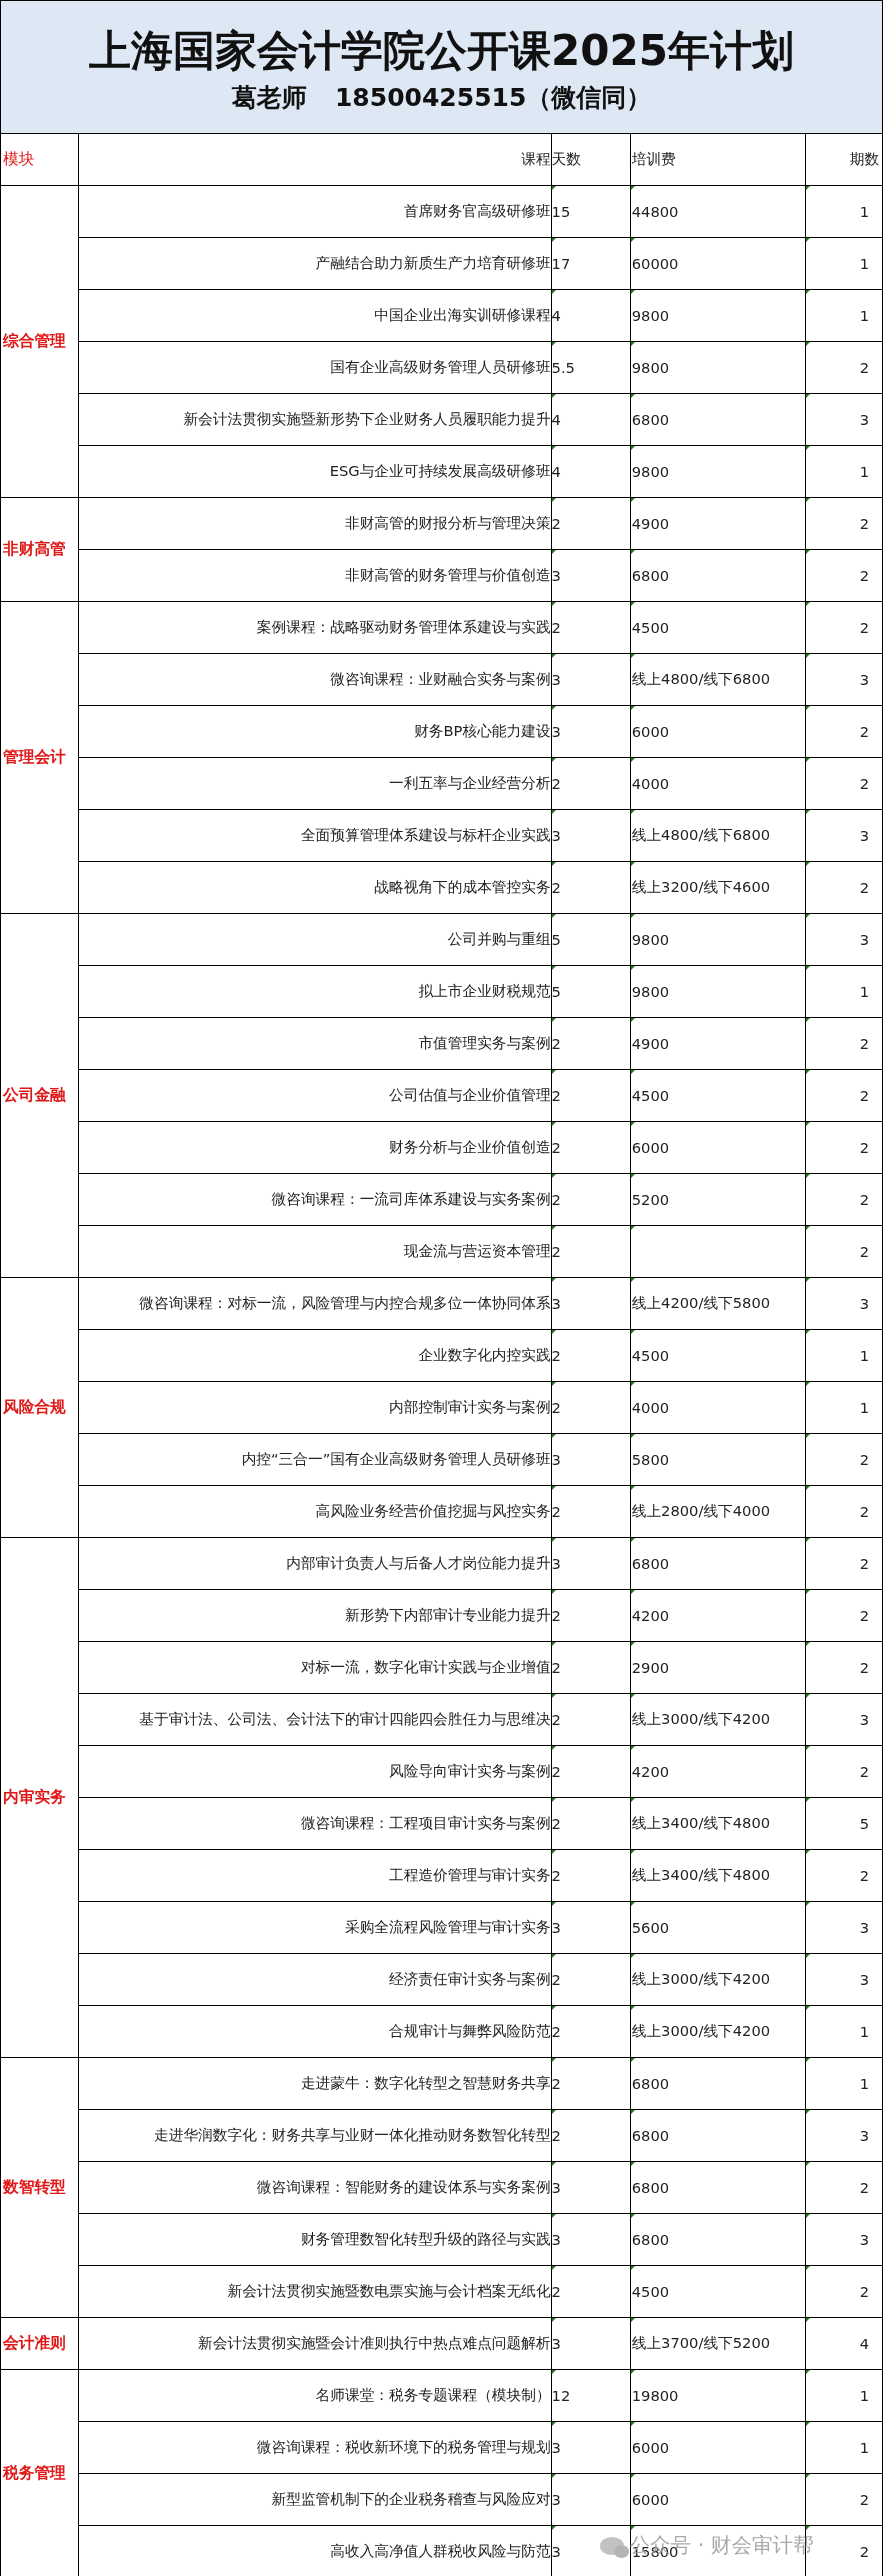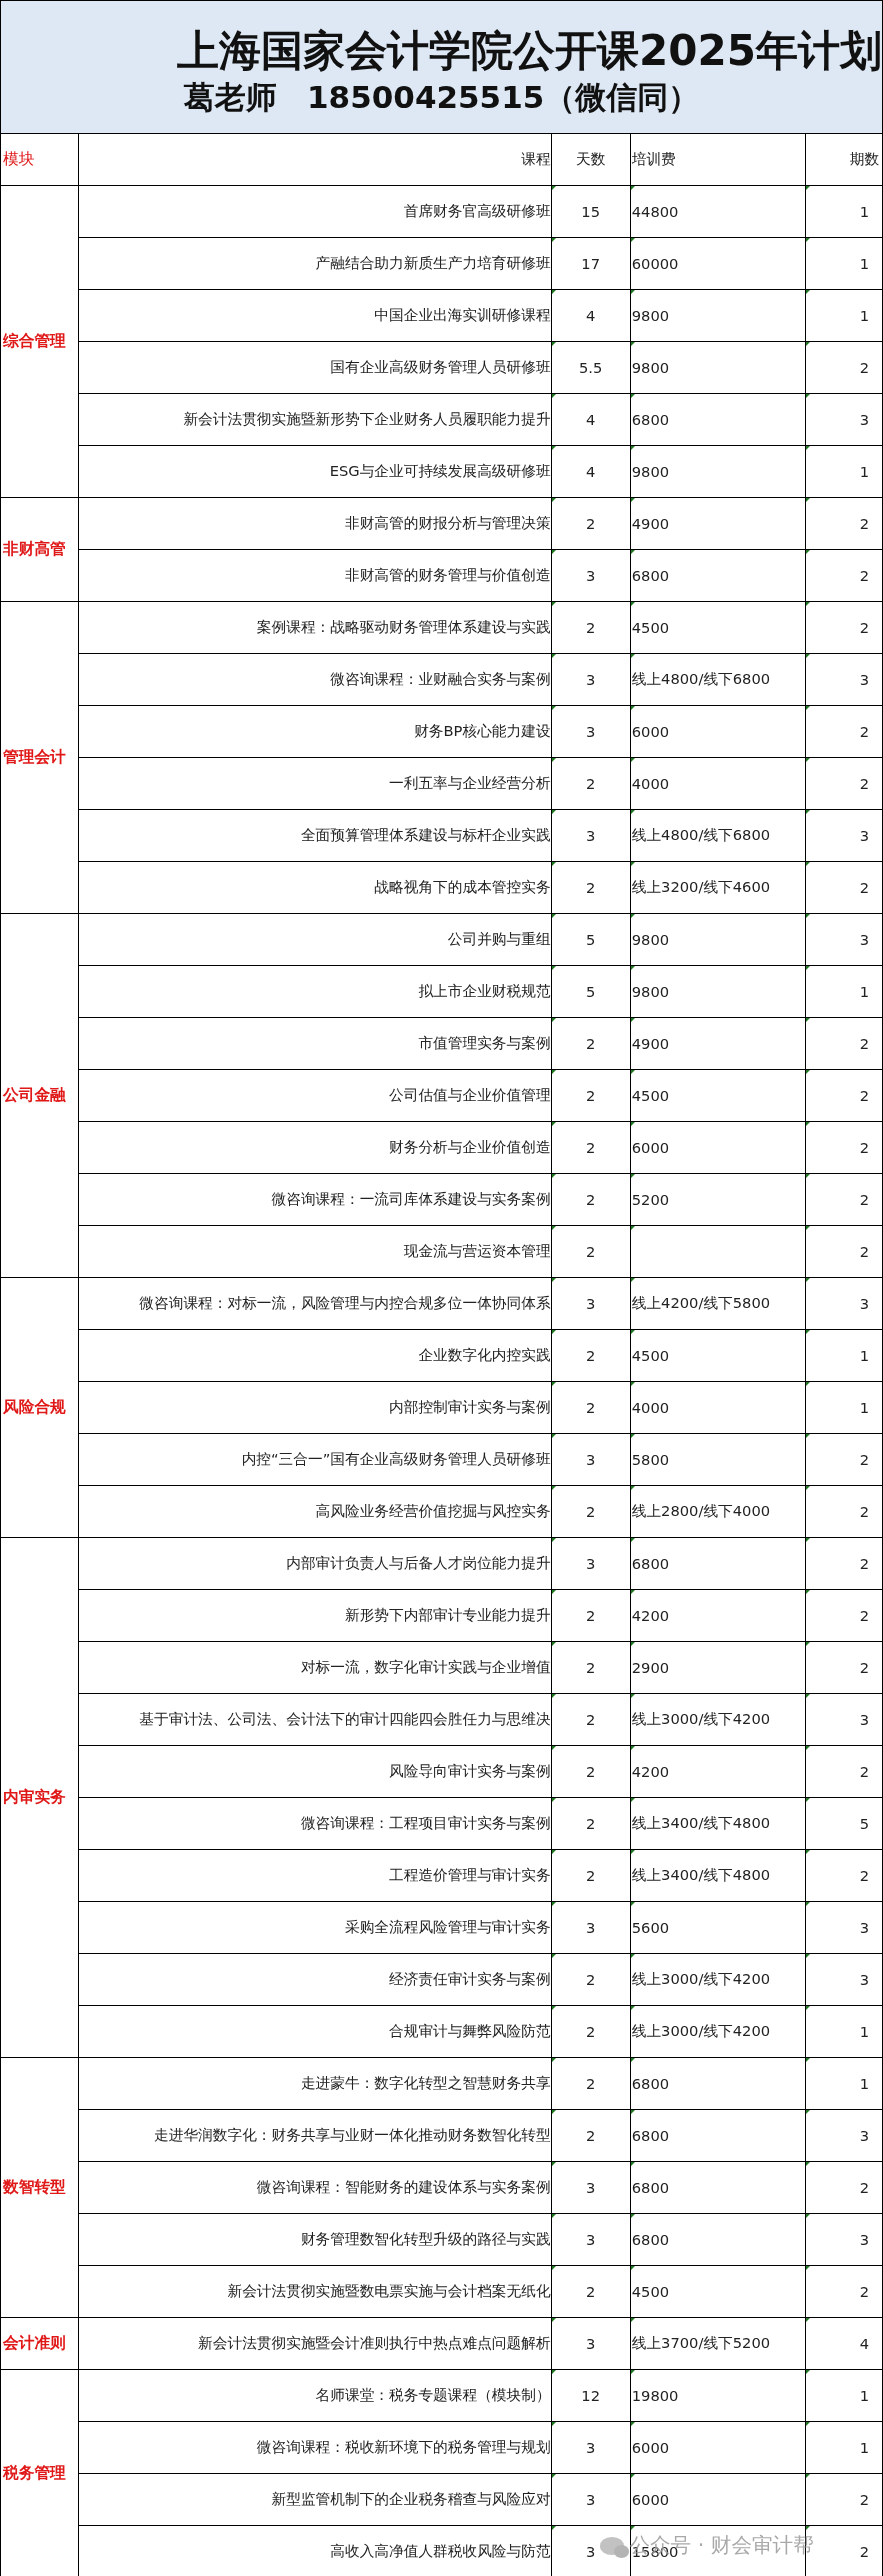--- a/index.html
+++ b/index.html
@@ -1,27 +1,27 @@
 <!DOCTYPE html>
 <html><head>
 <meta charset="utf-8">
 <style>
   html, body { margin:0; padding:0; background:#fff; }
   body { width:883px; height:2576px; overflow:hidden; font-family:"DejaVu Sans","Liberation Sans",sans-serif; color:#222; position:relative; }
   .banner { position:absolute; left:0; top:0; width:881px; height:132px; background:#dde8f4; border:1px solid #000; border-bottom:none; }
-  .banner .title { position:absolute; left:0; right:0; top:23.5px; text-align:right; font-size:42px; font-weight:bold; color:#111; letter-spacing:0px; line-height:51px; }
-  .banner .contact { position:absolute; left:0; right:0; top:80px; text-align:center; font-size:31px; font-weight:bold; color:#111; line-height:33px; }
+  .banner .title { position:absolute; left:0; right:0; top:23.5px; text-align:center; font-size:42px; font-weight:bold; color:#111; letter-spacing:0px; line-height:51px; }
+  .banner .contact { position:absolute; left:0; right:0; top:80px; text-align:center; font-size:25px; font-weight:bold; color:#111; line-height:33px; }
   .banner .contact span { margin:0 9.8px; }
   table { position:absolute; left:0; top:133px; border-collapse:collapse; table-layout:fixed; width:883px; }
   td { border:1px solid #000; height:51px; padding:0; font-size:14.7px; vertical-align:middle; position:relative; overflow:hidden; white-space:nowrap; }
   tr.head td { height:51px; }
   td.mod { width:78px; color:#e01818; font-weight:bold; font-size:15.7px; text-align:left; padding-left:2px; background:#fff; }
   tr.head td.mod { font-weight:normal; font-size:15.7px; }
   td.course { width:469px; padding-left:3.9px; text-align:right; }
-  td.days { width:79px; text-align:center; }
+  td.days { width:79px; }
   td.fee { width:173px; padding-left:1px; text-align:left; }
   td.periods { width:75px; text-align:center;padding-left:41px; }
   td.tri::before { content:""; position:absolute; left:0; top:0; width:0; height:0; border-top:4.9px solid #1e7a1e; border-right:4.9px solid transparent; }
   .watermark { position:absolute; left:600px; top:2531px; font-size:20.6px; color:#9a9a9a; opacity:0.85; white-space:nowrap; }
   .watermark .wx { display:inline-block; width:23.5px; height:17.6px; border-radius:50%; background:#b8b8b8; vertical-align:middle; margin-right:5.9px; position:relative; }
   .watermark .wx::after { content:""; position:absolute; right:-5.9px; bottom:-2.9px; width:15.7px; height:12.7px; border-radius:50%; background:#a8a8a8; }
 </style>
 </head>
 <body>
 

